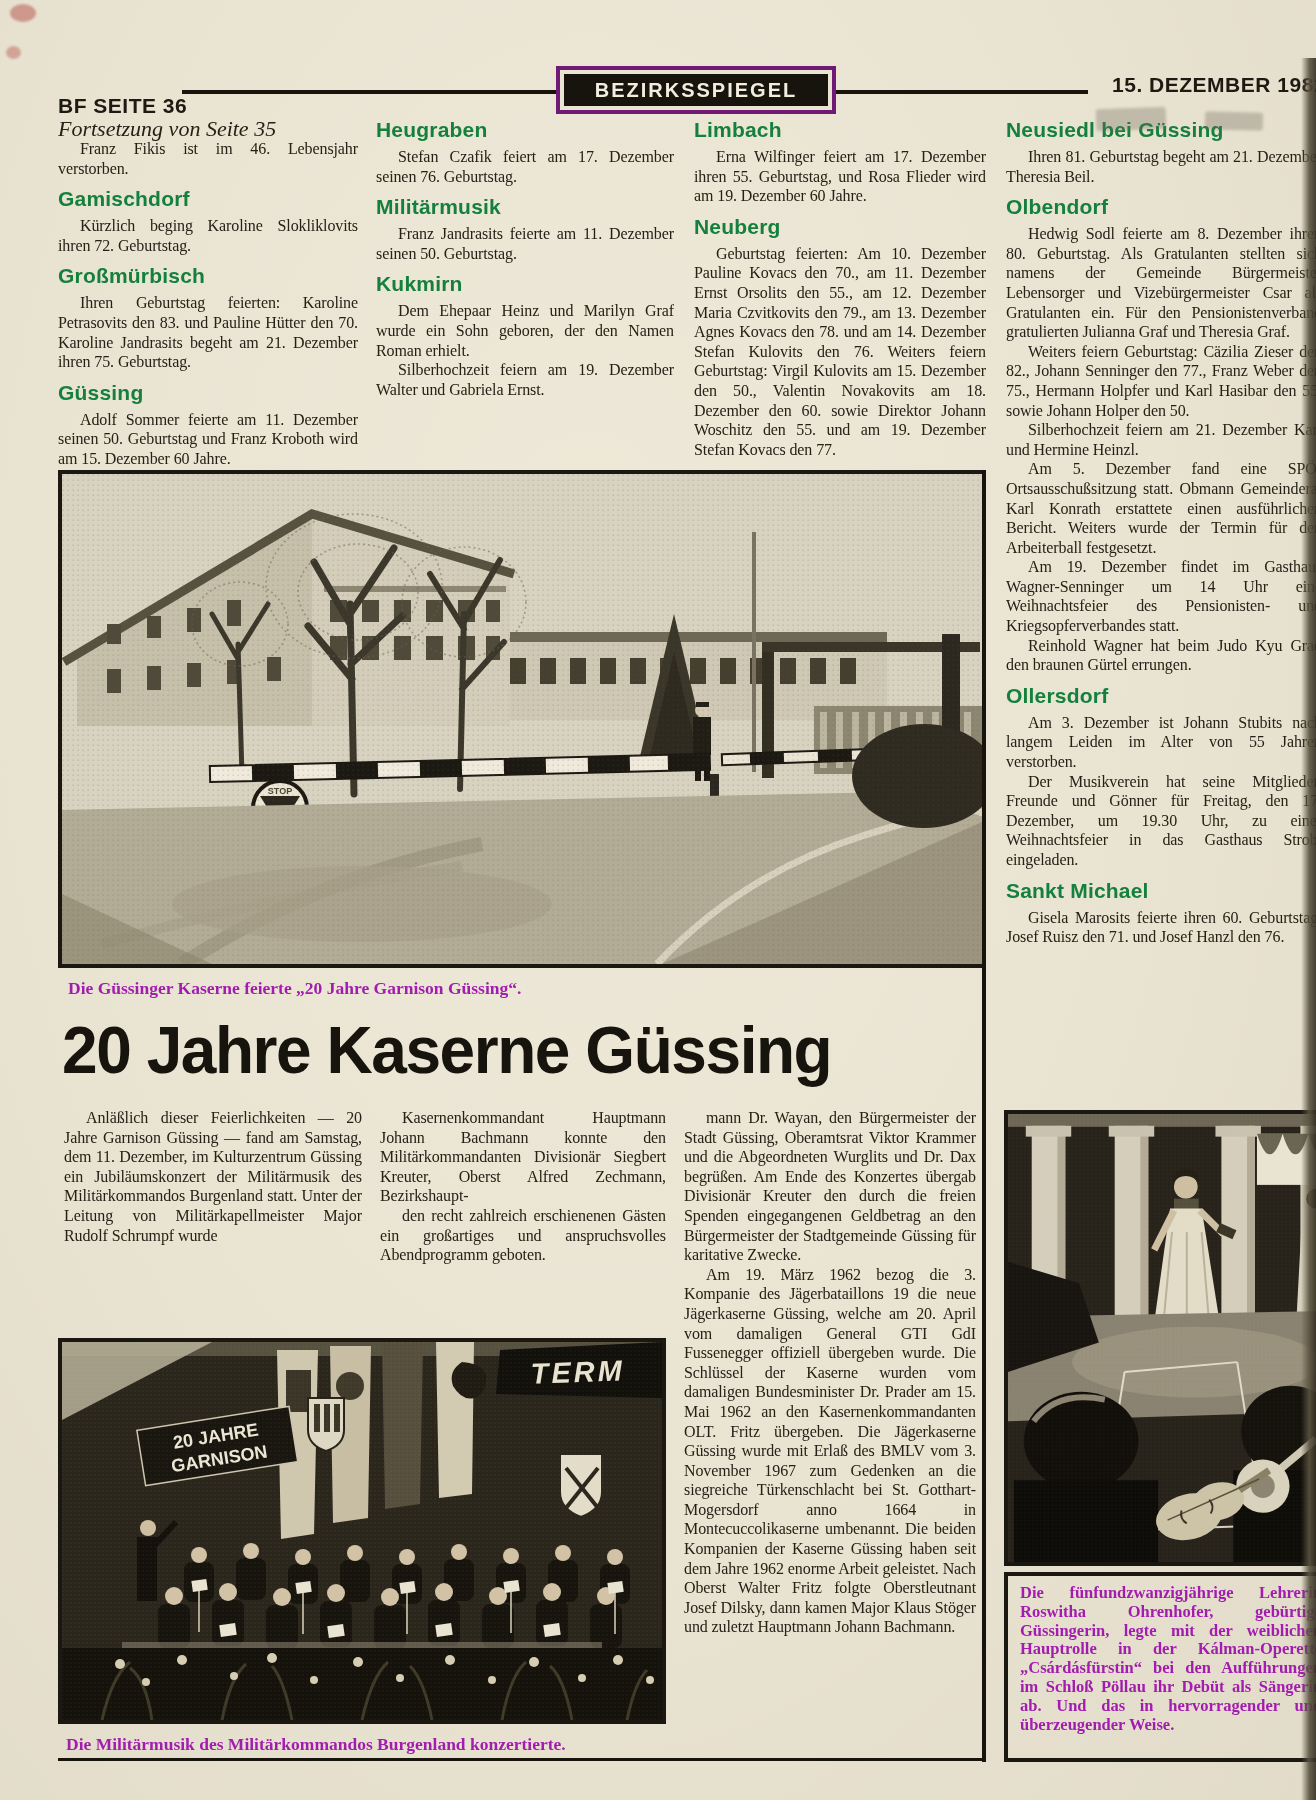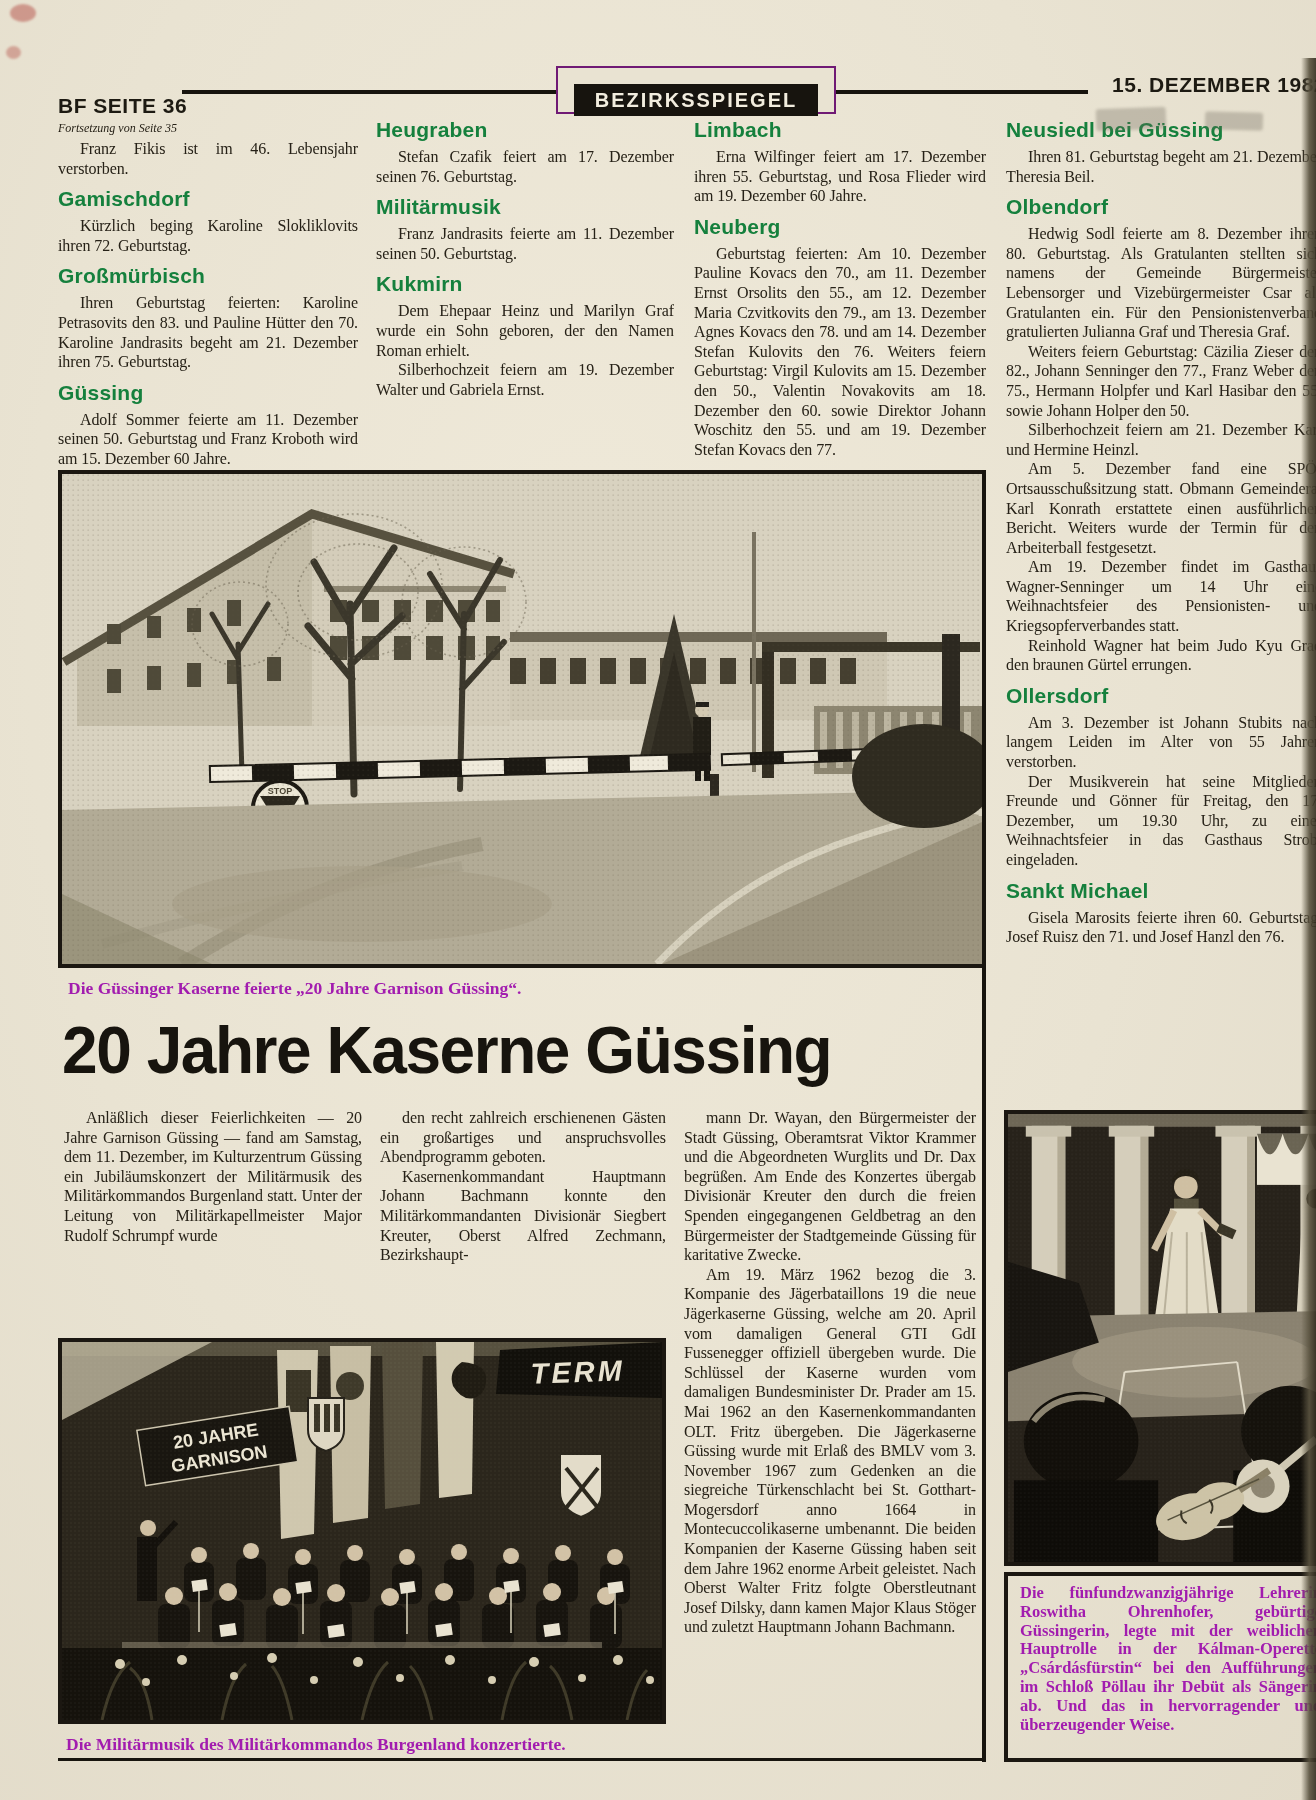--- a/index.html
+++ b/index.html
@@ -18,40 +18,40 @@
     font-family:"Liberation Sans", sans-serif;
     font-weight:700; font-size:21px; letter-spacing:.5px; color:#1d1a12;
   }
   .page-label { left:58px; top:86px;margin-top:8px; }
   .date-label { left:1086px; top:73px; width:240px; text-align:right; }
   .hrule { background:#17140e; height:4px; }
   .rule1 { left:182px; top:90px; width:374px; }
   .rule2 { left:836px; top:90px; width:252px; }
   .masthead-box {
     left:556px; top:66px; width:280px; height:48px;
-    border:2px solid #701a75; padding:16px; background:#e9e3d2;
+    border:4px solid #701a75; padding:4px; background:#e9e3d2;
   }
   .masthead-inner {
     background:#17140e; color:#f2edde; height:32px; line-height:32px;
     text-align:center; font-family:"Liberation Sans", sans-serif;
     font-weight:700; font-size:20px; letter-spacing:2px;
   }
 
   
   .col { overflow:hidden; }
   #col1 { left:58px;  top:118px; width:300px; height:352px; }
   #col2 { left:376px; top:118px; width:298px; height:352px; }
   #col3 { left:694px; top:118px; width:292px; height:352px; }
   #col4 { left:1006px; top:118px; width:316px; height:986px; }
   .para {
     font-size:16px; line-height:19.6px; text-align:justify;
     text-indent:22px; letter-spacing:-0.1px; hyphens:auto;
   }
   .cont-note {
-    font-style:italic; font-size:12px; line-height:21px; text-indent:0;
+    font-style:italic; font-size:22px; line-height:21px; text-indent:0;
   }
   .town {
     font-family:"Liberation Sans", sans-serif; font-weight:700;
     font-size:21px; line-height:24px; margin:9px 0 5px; color:#15803d;
     letter-spacing:.2px;
   }
   .col .town:first-child { margin-top:0; }
 
   
   figure { background:#c9c2af; border:4px solid #1b1711; overflow:hidden; }
@@ -288,22 +288,22 @@
   </svg>
 </figure>
 <figcaption class="abs photo-caption" id="caption-kaserne">Die Güssinger Kaserne feierte „20 Jahre Garnison Güssing“.</figcaption>
 
 <h1 class="abs headline">20 Jahre Kaserne Güssing</h1>
 
 <section class="abs art-col" id="art1">
   <p class="para">Anläßlich dieser Feierlichkeiten — 20 Jahre Garnison Güssing — fand am Samstag, dem 11. Dezember, im Kulturzentrum Güssing ein Jubiläumskonzert der Militärmusik des Militärkommandos Burgenland statt. Unter der Leitung von Militärkapellmeister Major Rudolf Schrumpf wurde</p>
 </section>
 <section class="abs art-col" id="art2">
+  <p class="para">Kasernenkommandant Hauptmann Johann Bachmann konnte den Militärkommandanten Divisionär Siegbert Kreuter, Oberst Alfred Zechmann, Bezirkshaupt-</p>
   <p class="para">den recht zahlreich erschienenen Gästen ein großartiges und anspruchsvolles Abendprogramm geboten.</p>
-  <p class="para">Kasernenkommandant Hauptmann Johann Bachmann konnte den Militärkommandanten Divisionär Siegbert Kreuter, Oberst Alfred Zechmann, Bezirkshaupt-</p>
 </section>
 <section class="abs art-col" id="art3">
   <p class="para">mann Dr. Wayan, den Bürgermeister der Stadt Güssing, Oberamtsrat Viktor Krammer und die Abgeordneten Wurglits und Dr. Dax begrüßen. Am Ende des Konzertes übergab Divisionär Kreuter den durch die freien Spenden eingegangenen Geldbetrag an den Bürgermeister der Stadtgemeinde Güssing für karitative Zwecke.</p>
   <p class="para">Am 19. März 1962 bezog die 3. Kompanie des Jägerbataillons 19 die neue Jägerkaserne Güssing, welche am 20. April vom damaligen General GTI GdI Fussenegger offiziell übergeben wurde. Die Schlüssel der Kaserne wurden vom damaligen Bundesminister Dr. Prader am 15. Mai 1962 an den Kasernenkommandanten OLT. Fritz übergeben. Die Jägerkaserne Güssing wurde mit Erlaß des BMLV vom 3. November 1967 zum Gedenken an die siegreiche Türkenschlacht bei St. Gotthart-Mogersdorf anno 1664 in Montecuccolikaserne umbenannt. Die beiden Kompanien der Kaserne Güssing haben seit dem Jahre 1962 enorme Arbeit geleistet. Nach Oberst Walter Fritz folgte Oberstleutnant Josef Dilsky, dann kamen Major Klaus Stöger und zuletzt Hauptmann Johann Bachmann.</p>
 </section>
 
 <figure class="abs" id="photo-concert">
   <svg viewBox="0 0 600 378" preserveAspectRatio="none">
     <defs>
       <pattern id="g2" width="4" height="4" patternUnits="userSpaceOnUse">

